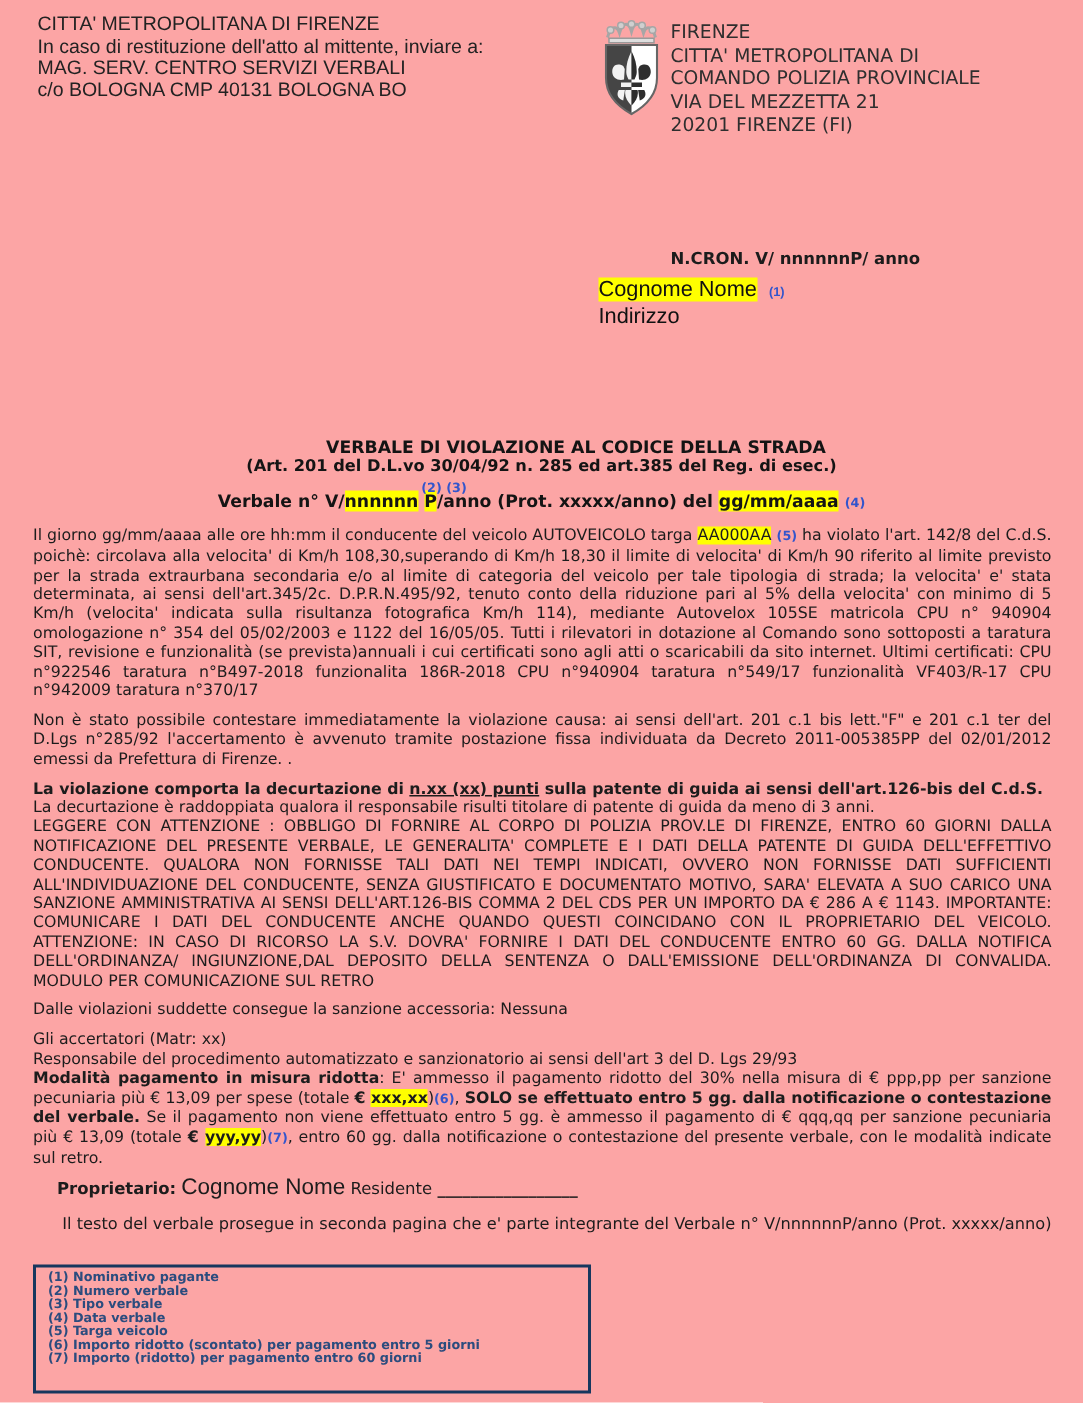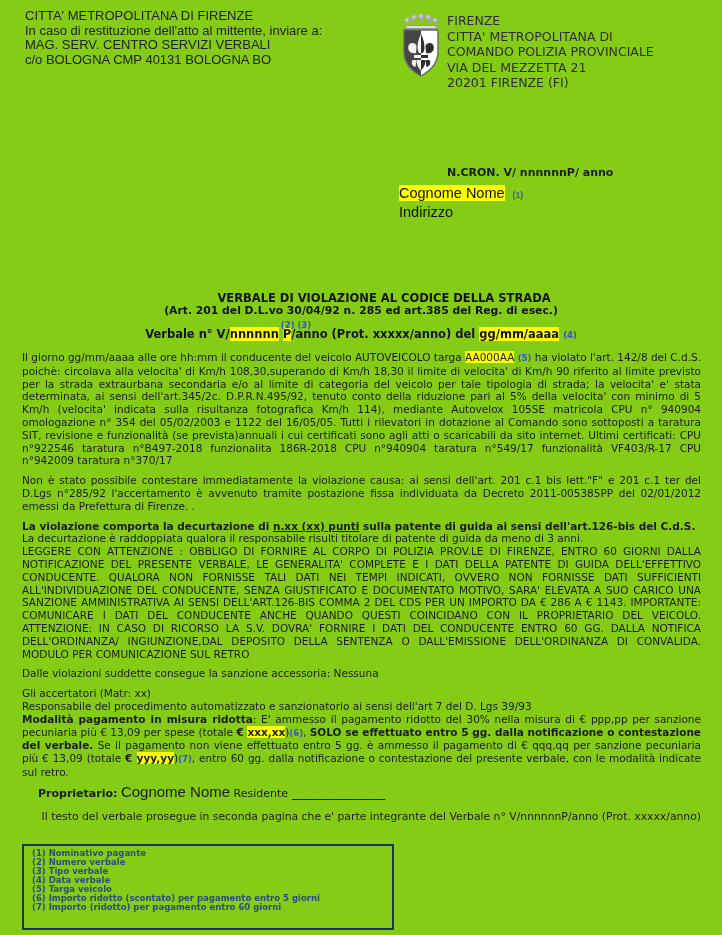--- a/index.html
+++ b/index.html
@@ -1,19 +1,19 @@
 <!DOCTYPE html>
 <html style="--highlight: #ffff00; --footnote-blue: #3355cc; --legend-blue: #2b4c7e; --legend-border: #17375e;"><head>
 <meta charset="utf-8">
 <style>
   html,body { margin:0; padding:0; background:#ffffff; }
   .page {
     position:relative;
     width:722px; height:935px;
-    background:#84cc16;
+    background:#fca5a5;
     margin:0 auto;
     font-family:"DejaVu Sans", sans-serif;
     color:#1c1c1c;
     overflow:hidden;
   }
   
   .hdr-left {
     position:absolute; left:25px; top:9px;
     font-family:"Liberation Sans", sans-serif;
     font-size:13px; line-height:14.6px; color:#222;
@@ -139,21 +139,21 @@
     <div class="para"><span>Il giorno gg/mm/aaaa alle ore hh:mm il conducente del veicolo AUTOVEICOLO targa </span><span class="hl">AA000AA</span><span> </span><span class="fn">(5)</span><span> ha violato l'art. 142/8  del C.d.S. poichè: circolava alla velocita' di Km/h 108,30,superando di Km/h 18,30 il limite di velocita' di Km/h 90 riferito al limite previsto per la strada extraurbana secondaria e/o al limite di categoria del veicolo per tale tipologia di strada; la velocita' e' stata determinata, ai sensi dell'art.345/2c. D.P.R.N.495/92, tenuto conto della riduzione pari al 5% della velocita' con minimo di 5 Km/h (velocita' indicata sulla risultanza fotografica Km/h 114), mediante Autovelox 105SE matricola CPU n° 940904 omologazione n° 354 del 05/02/2003 e 1122 del 16/05/05. Tutti i rilevatori in dotazione al Comando sono sottoposti a taratura SIT, revisione e funzionalità (se prevista)annuali i cui certificati sono agli atti o scaricabili da sito internet. Ultimi certificati: CPU n°922546 taratura n°B497-2018 funzionalita 186R-2018 CPU n°940904 taratura n°549/17 funzionalità VF403/R-17 CPU n°942009 taratura n°370/17</span></div>
     <div class="para">Non è stato possibile contestare immediatamente la violazione causa: ai sensi dell'art. 201 c.1 bis lett."F" e 201 c.1 ter del D.Lgs n°285/92 l'accertamento è avvenuto tramite  postazione fissa  individuata da  Decreto 2011-005385PP del 02/01/2012 emessi da Prefettura di Firenze. .</div>
     <div class="para">
       <div class="line"><span class="b">La violazione comporta la decurtazione di </span><span class="bu">n.xx (xx) punti</span><span class="b"> sulla patente di guida ai sensi dell'art.126-bis del C.d.S.</span></div>
       <div class="line">La decurtazione è raddoppiata qualora il responsabile risulti titolare di patente di guida da meno di 3 anni.</div>
       <div class="line">LEGGERE CON ATTENZIONE : OBBLIGO DI  FORNIRE AL CORPO DI POLIZIA PROV.LE DI FIRENZE, ENTRO 60 GIORNI DALLA NOTIFICAZIONE DEL PRESENTE VERBALE, LE GENERALITA' COMPLETE E I DATI DELLA PATENTE DI GUIDA DELL'EFFETTIVO CONDUCENTE. QUALORA NON FORNISSE TALI DATI NEI TEMPI INDICATI, OVVERO NON FORNISSE DATI SUFFICIENTI ALL'INDIVIDUAZIONE DEL CONDUCENTE, SENZA GIUSTIFICATO E DOCUMENTATO MOTIVO, SARA' ELEVATA A SUO CARICO UNA SANZIONE AMMINISTRATIVA AI SENSI DELL'ART.126-BIS COMMA 2 DEL CDS PER UN IMPORTO DA € 286 A € 1143. IMPORTANTE: COMUNICARE I DATI DEL CONDUCENTE ANCHE QUANDO QUESTI COINCIDANO  CON IL PROPRIETARIO DEL VEICOLO. ATTENZIONE:  IN CASO DI RICORSO LA S.V. DOVRA' FORNIRE I DATI DEL CONDUCENTE ENTRO 60 GG. DALLA NOTIFICA DELL'ORDINANZA/ INGIUNZIONE,DAL DEPOSITO DELLA SENTENZA O DALL'EMISSIONE DELL'ORDINANZA DI CONVALIDA. MODULO PER COMUNICAZIONE SUL RETRO</div>
     </div>
     <div class="para">Dalle violazioni suddette consegue la sanzione accessoria: Nessuna</div>
     <div class="para">
       <div class="line">Gli accertatori (Matr: xx)</div>
-      <div class="line">Responsabile del procedimento automatizzato e sanzionatorio ai sensi dell'art 7 del D. Lgs 39/93</div>
+      <div class="line">Responsabile del procedimento automatizzato e sanzionatorio ai sensi dell'art 3 del D. Lgs 29/93</div>
       <div class="line"><span class="b">Modalità pagamento in misura ridotta</span><span>: E' ammesso il pagamento ridotto del 30% nella misura di € ppp,pp per sanzione pecuniaria più € 13,09 per spese (totale </span><span class="b">€ </span><span class="bhl">xxx,xx</span><span>)</span><span class="fn">(6)</span><span>, </span><span class="b">SOLO se effettuato entro 5 gg. dalla notificazione o contestazione del verbale.</span><span> Se il pagamento non viene effettuato entro 5 gg. è ammesso il pagamento di € qqq,qq per sanzione pecuniaria più € 13,09 (totale </span><span class="b">€ </span><span class="bhl">yyy,yy</span><span>)</span><span class="fn">(7)</span><span>, entro 60 gg. dalla notificazione o contestazione del presente verbale, con le modalità indicate sul retro.</span></div>
     </div>
     <div class="owner-line"><span class="b">Proprietario:</span><span> </span><span class="owner-name">Cognome Nome</span><span>  Residente </span><span class="b">_________________</span></div>
     <div class="continuation">Il testo del verbale prosegue in seconda pagina che e' parte integrante del Verbale n° V/nnnnnnP/anno (Prot. xxxxx/anno)</div>
     <div class="legend-box">
         <div>(1) Nominativo pagante</div>
         <div>(2) Numero verbale</div>
         <div>(3) Tipo verbale</div>
         <div>(4) Data verbale</div>
         <div>(5) Targa veicolo</div>

